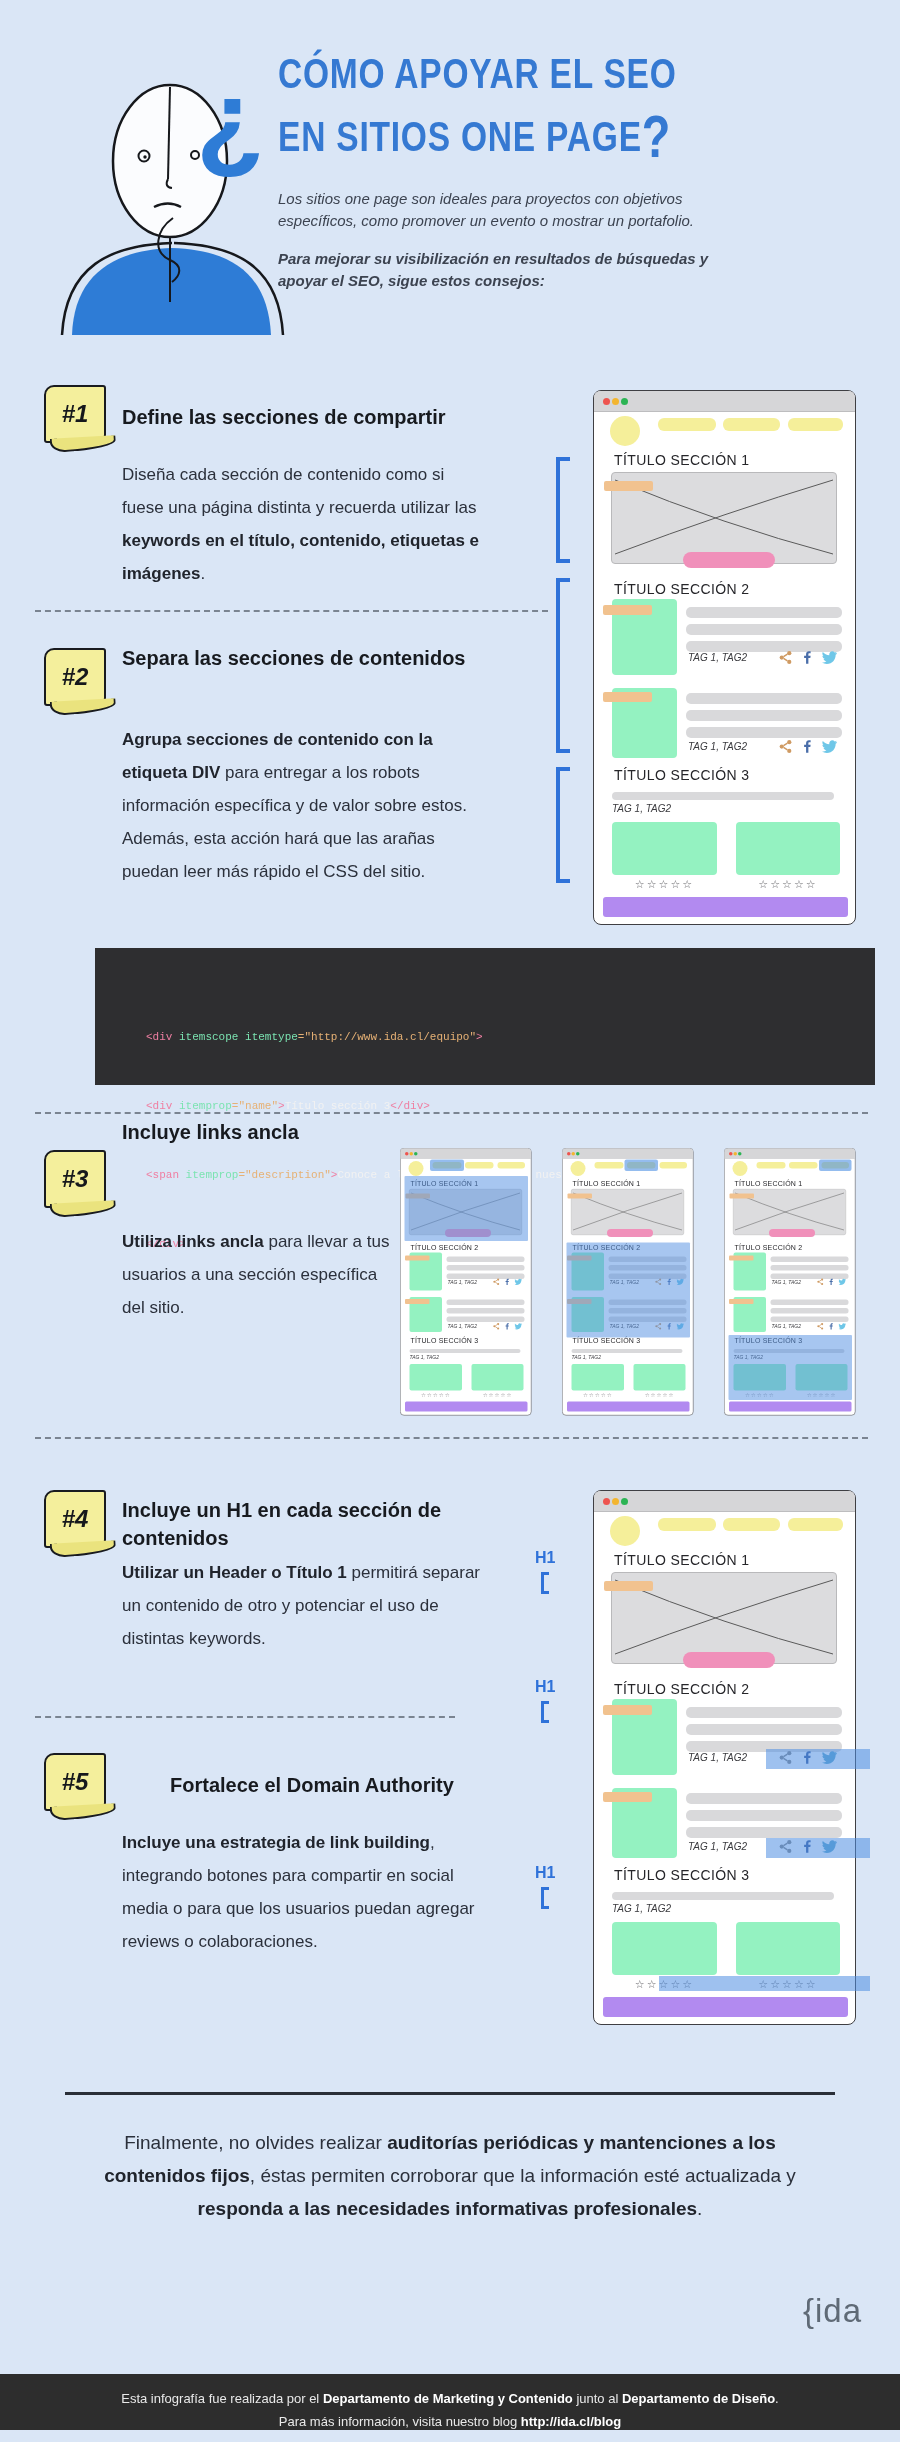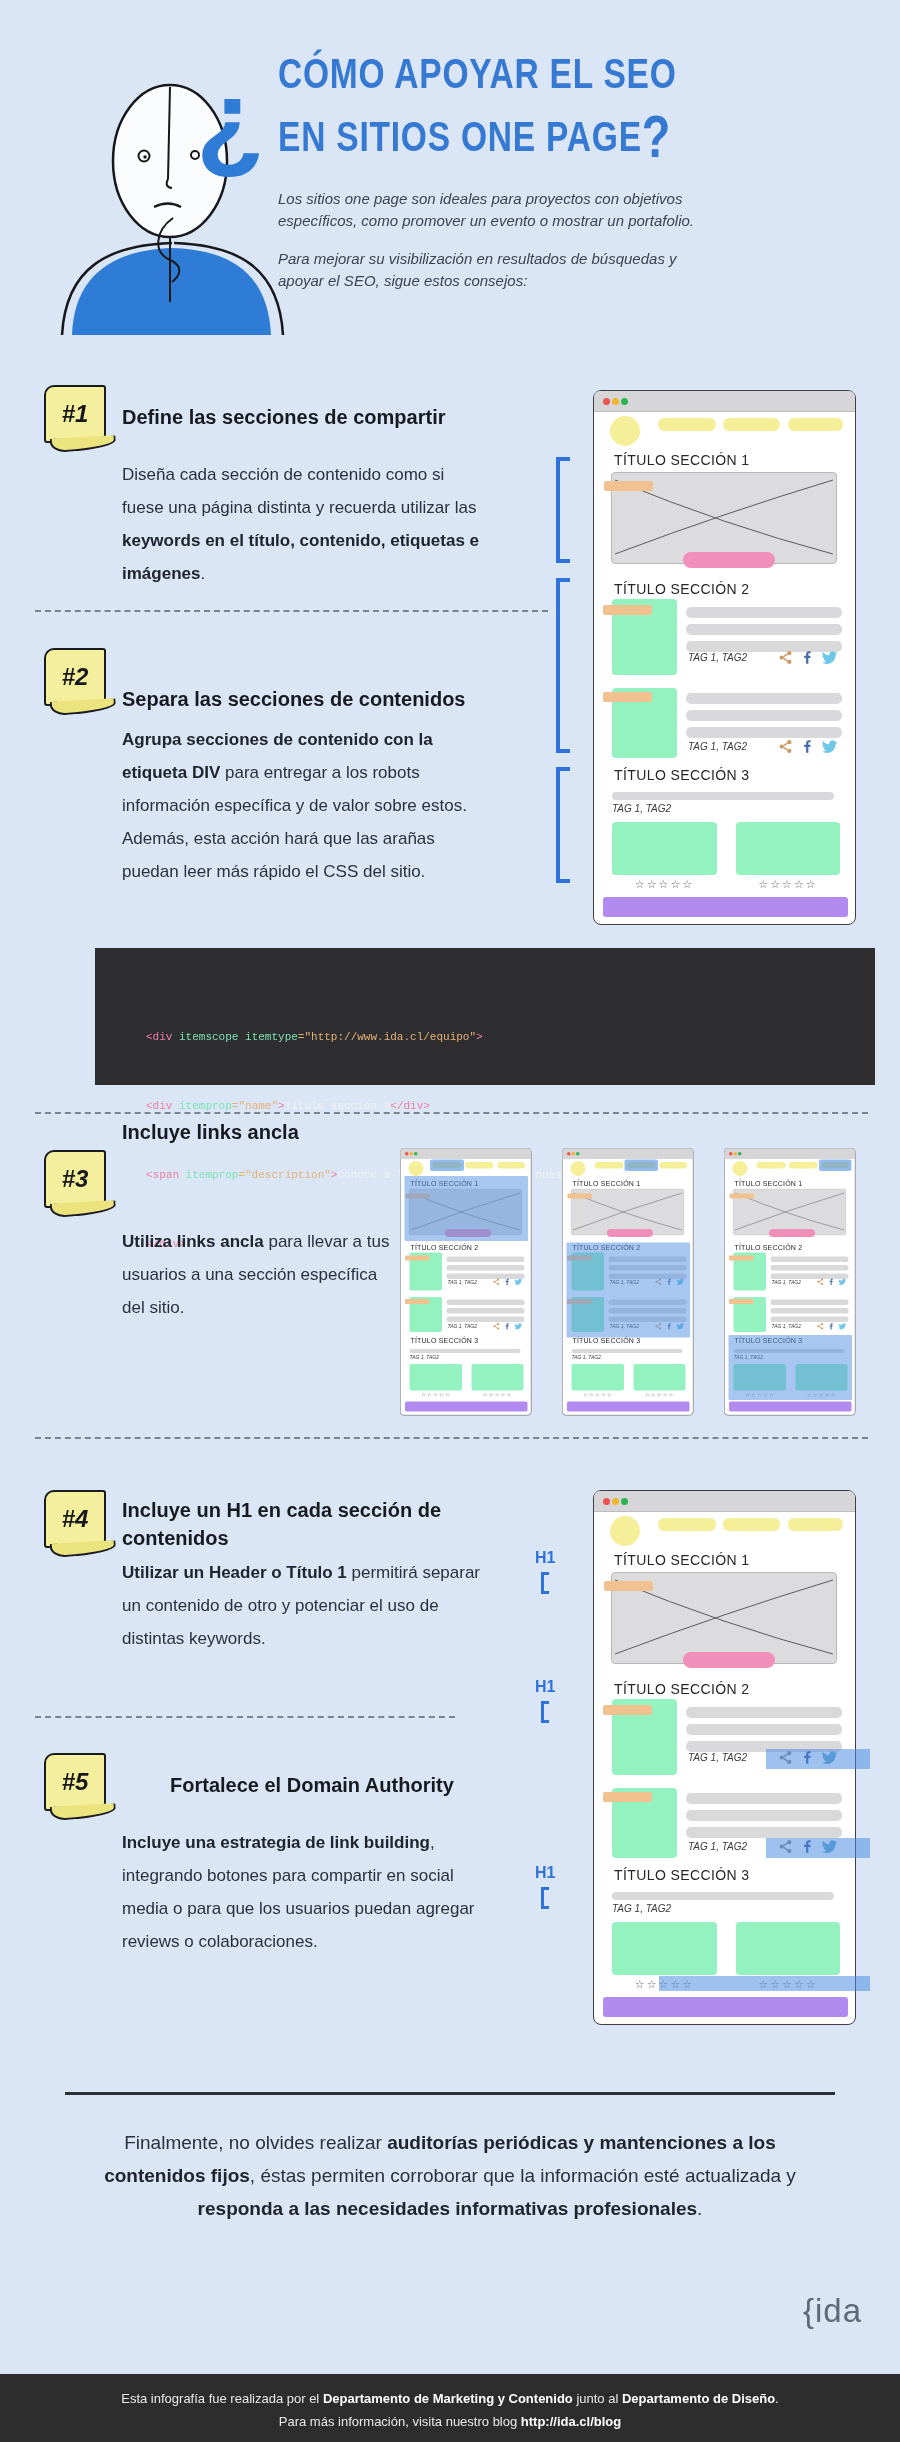--- a/index.html
+++ b/index.html
@@ -6,21 +6,21 @@
   .page{position:relative;width:900px;height:2442px;background:#dae6f6;overflow:hidden;
         font-family:"Liberation Sans",sans-serif;color:#2b303b;}
   .abs{position:absolute;}
   
   .qmark-big{position:absolute;left:196px;top:64px;font-size:112px;font-weight:bold;color:#2e7cd6;line-height:1;}
   .title-line{position:absolute;left:278px;font-size:43px;font-weight:bold;color:#3579d2;
               letter-spacing:1px;white-space:nowrap;transform:scaleX(.78);transform-origin:0 0;line-height:1.1;}
   .tl1{top:50px;} .tl2{top:104px;}
   .title-line .endq{font-size:60px;vertical-align:-6px;}
   .intro{position:absolute;left:278px;width:448px;font-size:15px;line-height:22px;font-style:italic;color:#3c4350;}
-  .in1{top:188px;} .in2{top:248px;}
+  .in1{top:188px;} .in2{top:248px;font-weight:bold;}
   
   .sticky{position:absolute;width:58px;height:54px;background:#f4ef9c;border:2.5px solid #191b1f;
           border-radius:10px 3px 8px 3px;display:flex;align-items:center;justify-content:center;
           font-style:italic;font-weight:bold;font-size:24px;color:#16181c;z-index:2;}
   .sticky::after{content:"";position:absolute;left:4px;right:-12px;bottom:-10px;height:12px;background:#eae37e;
           border:2.5px solid #191b1f;border-top:none;border-radius:0 0 100% 30% / 0 0 90% 100%;
           transform:rotate(-3deg);z-index:-1;}
   
   .tip-title{position:absolute;left:122px;width:380px;font-size:20px;font-weight:bold;color:#171a1f;line-height:28px;}
   .tip-body{position:absolute;left:122px;width:362px;font-size:17px;line-height:33px;color:#2b303b;}
@@ -75,21 +75,21 @@
   .h1lab{position:absolute;display:flex;align-items:center;gap:5px;color:#2f72d9;font-weight:bold;font-size:16px;flex-direction:column;}
   .h1br{width:8px;height:22px;border:3px solid #2f72d9;border-right:none;box-sizing:border-box;}
   .hlr{position:absolute;background:rgba(79,142,226,.55);z-index:5;}
   .hA{left:172px;top:258px;width:104px;height:20px;}
   .hB{left:172px;top:347px;width:104px;height:20px;}
   .hS{left:65px;top:485px;width:211px;height:15px;}
   
   .rule{position:absolute;left:65px;top:2092px;width:770px;height:3px;background:#2a2f38;}
   .outro{position:absolute;left:80px;top:2126px;width:740px;font-size:19px;line-height:33px;text-align:center;color:#2b303b;}
   .brand{position:absolute;right:38px;top:2292px;font-size:33px;color:#5f6a76;letter-spacing:1px;}
-  .fbar{position:absolute;left:0;top:2374px;width:900px;height:68px;background:#2d2d2d;color:#e9e9e9;
+  .fbar{position:absolute;left:0;top:2374px;width:900px;height:56px;background:#2d2d2d;color:#e9e9e9;
         font-size:13px;line-height:23px;text-align:center;padding-top:13px;box-sizing:border-box;}
   .fbar .b{color:#ffffff;}
 </style>
 </head>
 <body>
 
 <div class="page">
 
   <svg class="abs" style="left:52px;top:58px;" width="240" height="277" viewBox="0 0 240 277">
     <path d="M20,277 C22,218 60,192 120,190 C182,192 216,218 219,277 Z" fill="#2e7cd6"></path>
@@ -115,21 +115,21 @@
   <div class="sticky" style="left:44px;top:385px;">
       <span>#1</span>
     </div>
   <div class="tip-title" style="top:403px;">Define las secciones de compartir</div>
   <div class="tip-body" style="top:458px;"><span>Diseña cada sección de contenido como si fuese una página distinta y recuerda utilizar las </span><span class="b">keywords en el título, contenido, etiquetas e imágenes</span><span>.</span></div>
   <div class="dash" style="left:35px;top:610px;width:513px;"></div>
 
   <div class="sticky" style="left:44px;top:648px;">
       <span>#2</span>
     </div>
-  <div class="tip-title" style="top:685px;">Separa las secciones de contenidos</div>
+  <div class="tip-title" style="top:644px;">Separa las secciones de contenidos</div>
   <div class="tip-body" style="top:723px;"><span class="b">Agrupa secciones de contenido con la etiqueta DIV</span><span> para entregar a los robots información específica y de valor sobre estos. Además, esta acción hará que las arañas puedan leer más rápido el CSS del sitio.</span></div>
 
   <div class="lbr" style="left:556px;top:457px;height:106px;"></div>
   <div class="lbr" style="left:556px;top:578px;height:175px;"></div>
   <div class="lbr" style="left:556px;top:767px;height:116px;"></div>
 
   <div class="abs" style="left:593px;top:390px;">
     <div class="bw">
       <div class="tb">
         <span class="dot d1"></span>

